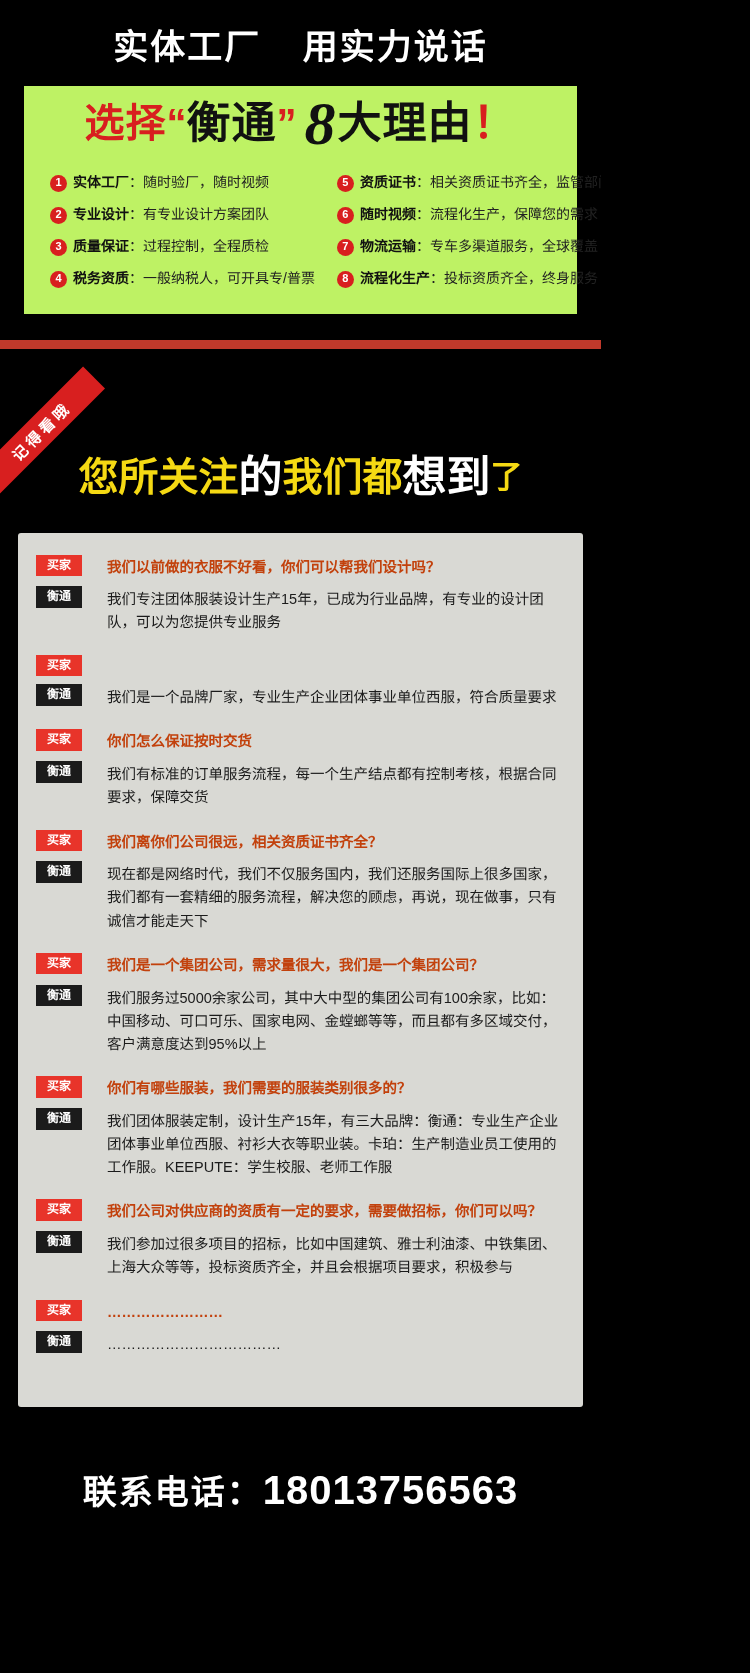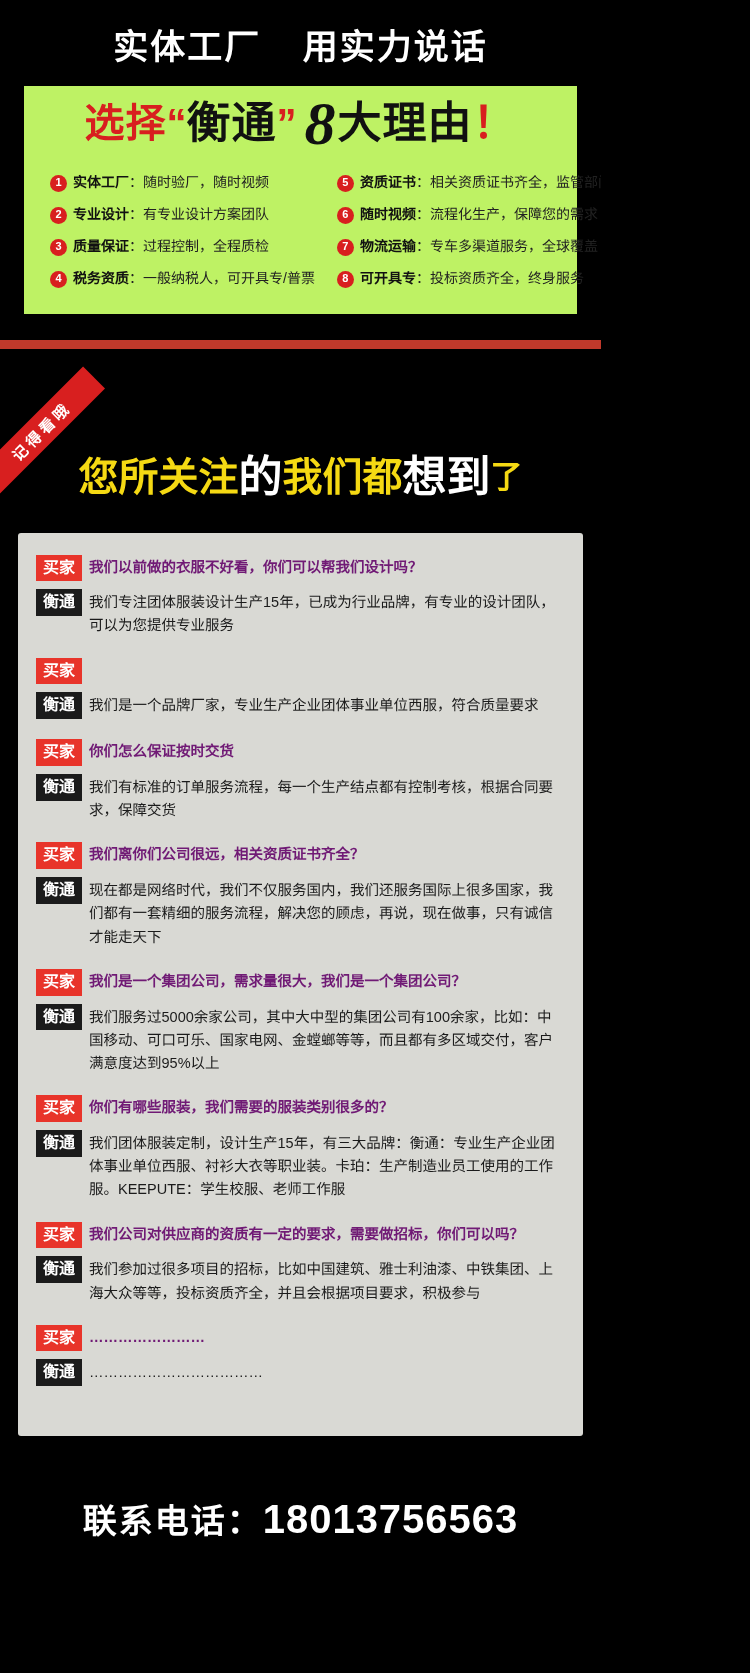--- a/index.html
+++ b/index.html
@@ -176,30 +176,30 @@
   .qa-block { margin-bottom: 20px; }
   .qa-row {
     display: flex;
     align-items: flex-start;
     margin-bottom: 8px;
   }
   .tag {
     flex: 0 0 auto;
     width: 46px;
     text-align: center;
-    font-size: 16px;
+    font-size: 12px;
     font-weight: bold;
     padding: 3px 0;
-    margin-right: 7px;
+    margin-right: 25px;
     line-height: 1.3;
   }
   .tag-q { background: #e8342a; color: #ffffff; }
   .tag-a { background: #1b1b1b; color: #ffffff; }
   .q-text {
-    color: #701a75;
+    color: #c2410c;
     font-size: 14.5px;
     font-weight: bold;
     line-height: 1.5;
     padding-top: 2px;
   }
   .a-text {
     color: #1b1b1b;
     font-size: 14.5px;
     line-height: 1.6;
     padding-top: 2px;
@@ -264,21 +264,21 @@
         <div class="reason">
           <span class="num">7</span>
           <span><span class="rlabel">物流运输</span><span class="rtext">：专车多渠道服务，全球覆盖</span></span>
         </div>
         <div class="reason">
           <span class="num">4</span>
           <span><span class="rlabel">税务资质</span><span class="rtext">：一般纳税人，可开具专/普票</span></span>
         </div>
         <div class="reason">
           <span class="num">8</span>
-          <span><span class="rlabel">可开具专</span><span class="rtext">：投标资质齐全，终身服务</span></span>
+          <span><span class="rlabel">流程化生产</span><span class="rtext">：投标资质齐全，终身服务</span></span>
         </div>
       </div>
     </div>
 
     <div class="red-bar"></div>
     <div class="black-gap"></div>
   </div>
 
   <div class="sec2">
     <div class="ribbon">记得看哦</div>

